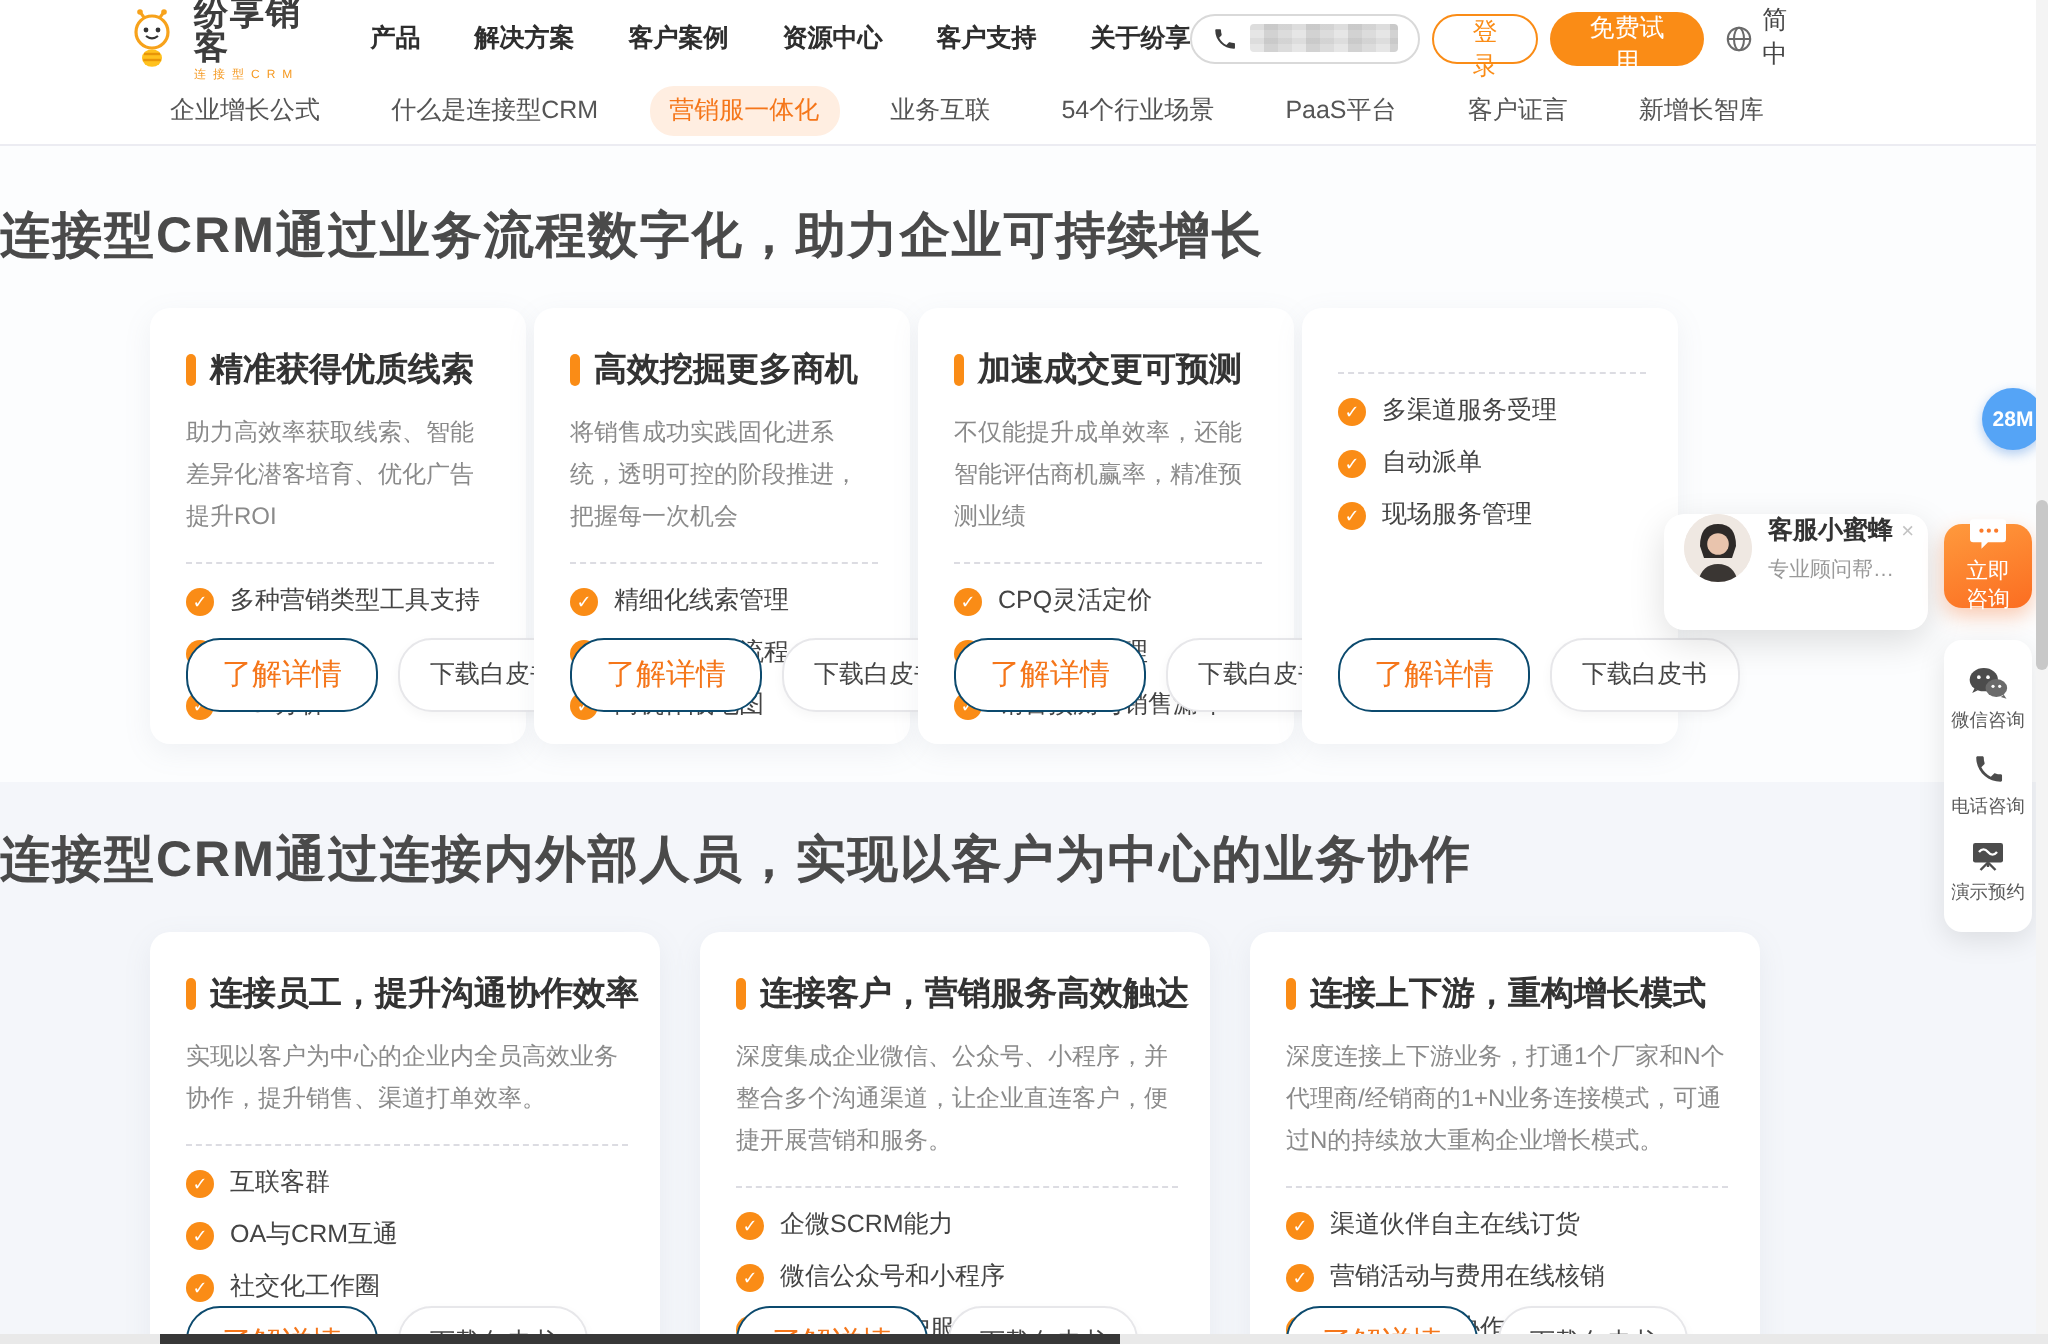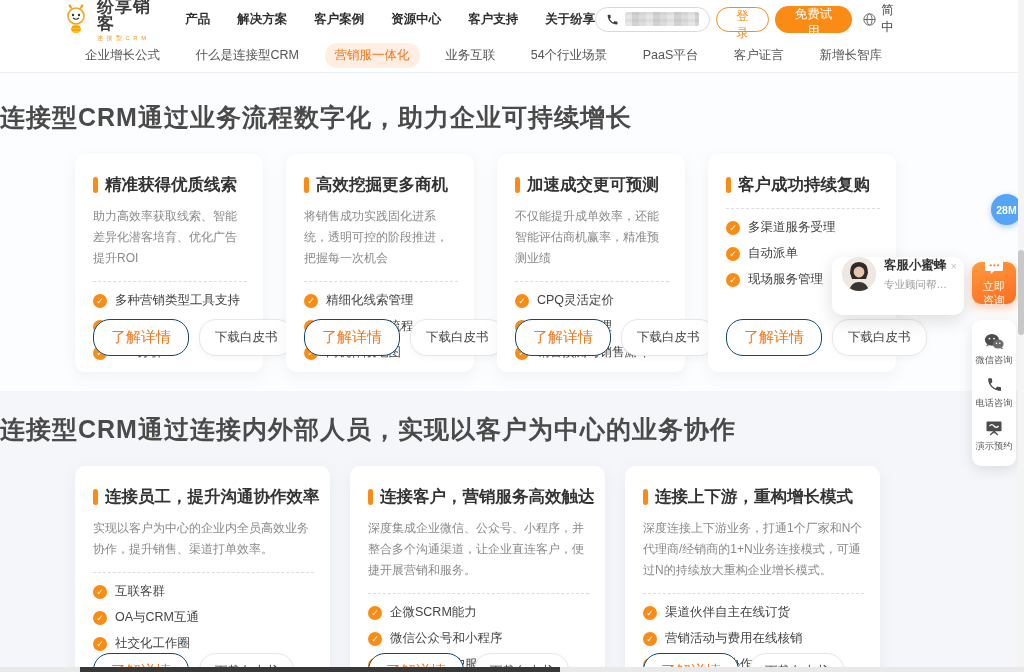--- a/index.html
+++ b/index.html
@@ -27,21 +27,21 @@
   
   .subnav-wrap { background:#fff; border-bottom:1px solid #ececf2; }
   .subnav { height:34px; display:flex; align-items:center; justify-content:space-between; margin:0 132px 0 75px; font-size:12.5px; color:#555; }
   .subnav-item { cursor:pointer; white-space:nowrap; padding:4px 10px; border-radius:12px; }
   .subnav-item.active { background:#ffeee1; color:#f5761a; }
 
   
   .section1 { background:#fcfdfe; padding-top:28px; height:318px; }
   .section2 { background:#f4f6fa; padding-top:22px; height:282px; }
   .sec-heading { font-size:25px; font-weight:bold; color:#4a4a4a; letter-spacing:1px; }
-  .cards { display:flex; gap:23px; margin:20px 0 0 75px; }
+  .cards { display:flex; gap:4px; margin:20px 0 0 75px; }
   .cards.row2 { gap:20px; }
 
   .card { position:relative; background:#fff; border-radius:10px; box-shadow:0 4px 14px rgba(125,135,160,.10); padding:20px 16px 16px 18px; }
   .card.c4 { width:188px; height:218px; }
   .card.c3 { width:255px; height:240px; }
   .card-title { display:flex; align-items:center; gap:7px; margin-bottom:10px; }
   .tbar { width:5px; height:16px; border-radius:3px; background:#fa8c16; flex:none; }
   .card-title-text { font-size:16.5px; font-weight:bold; color:#333; white-space:nowrap; }
   .card-desc { font-size:12px; color:#8a8a8a; line-height:1.75; }
   .dash { border-top:1px dashed #dcdce2; margin:12px 0 10px 0; }
@@ -223,24 +223,20 @@
             <span>销售预测与销售漏斗</span>
           </li>
       </ul>
       <div class="card-btns">
         <button class="btn-primary">了解详情</button>
         <button class="btn-secondary">下载白皮书</button>
       </div>
     </div>
 
     <div class="card c4">
-      <div class="card-title">
-          <span class="tbar"></span>
-          <span class="card-title-text">客户成功持续复购</span>
-        </div>
       <div class="dash"></div>
       <ul class="feats">
         <li>
             <span class="chk">✓</span>
             <span>多渠道服务受理</span>
           </li>
         <li>
             <span class="chk">✓</span>
             <span>自动派单</span>
           </li>

